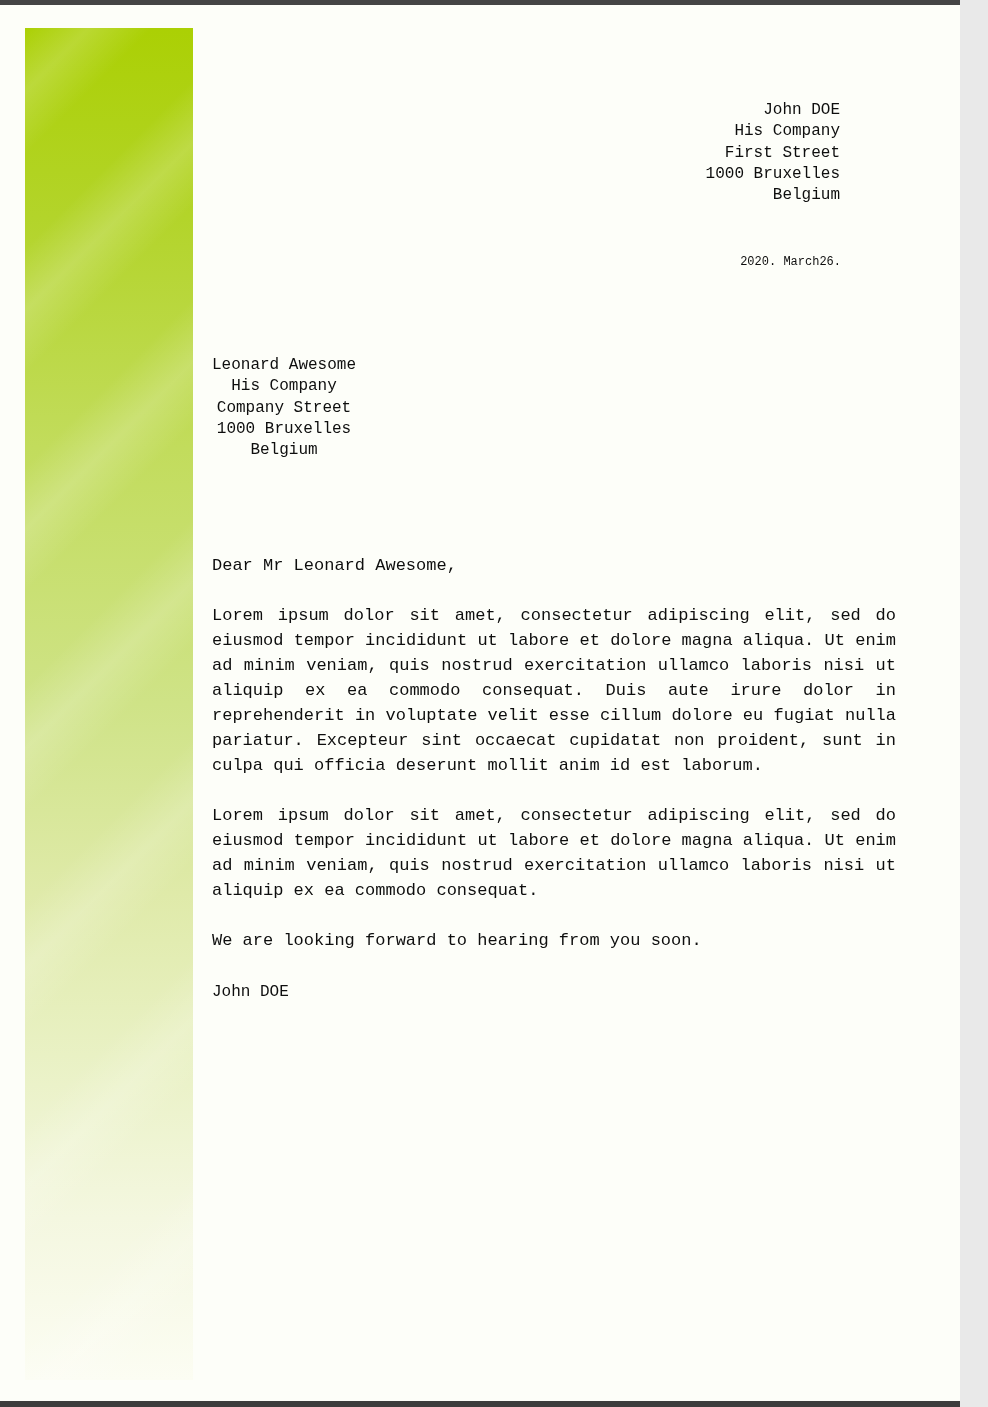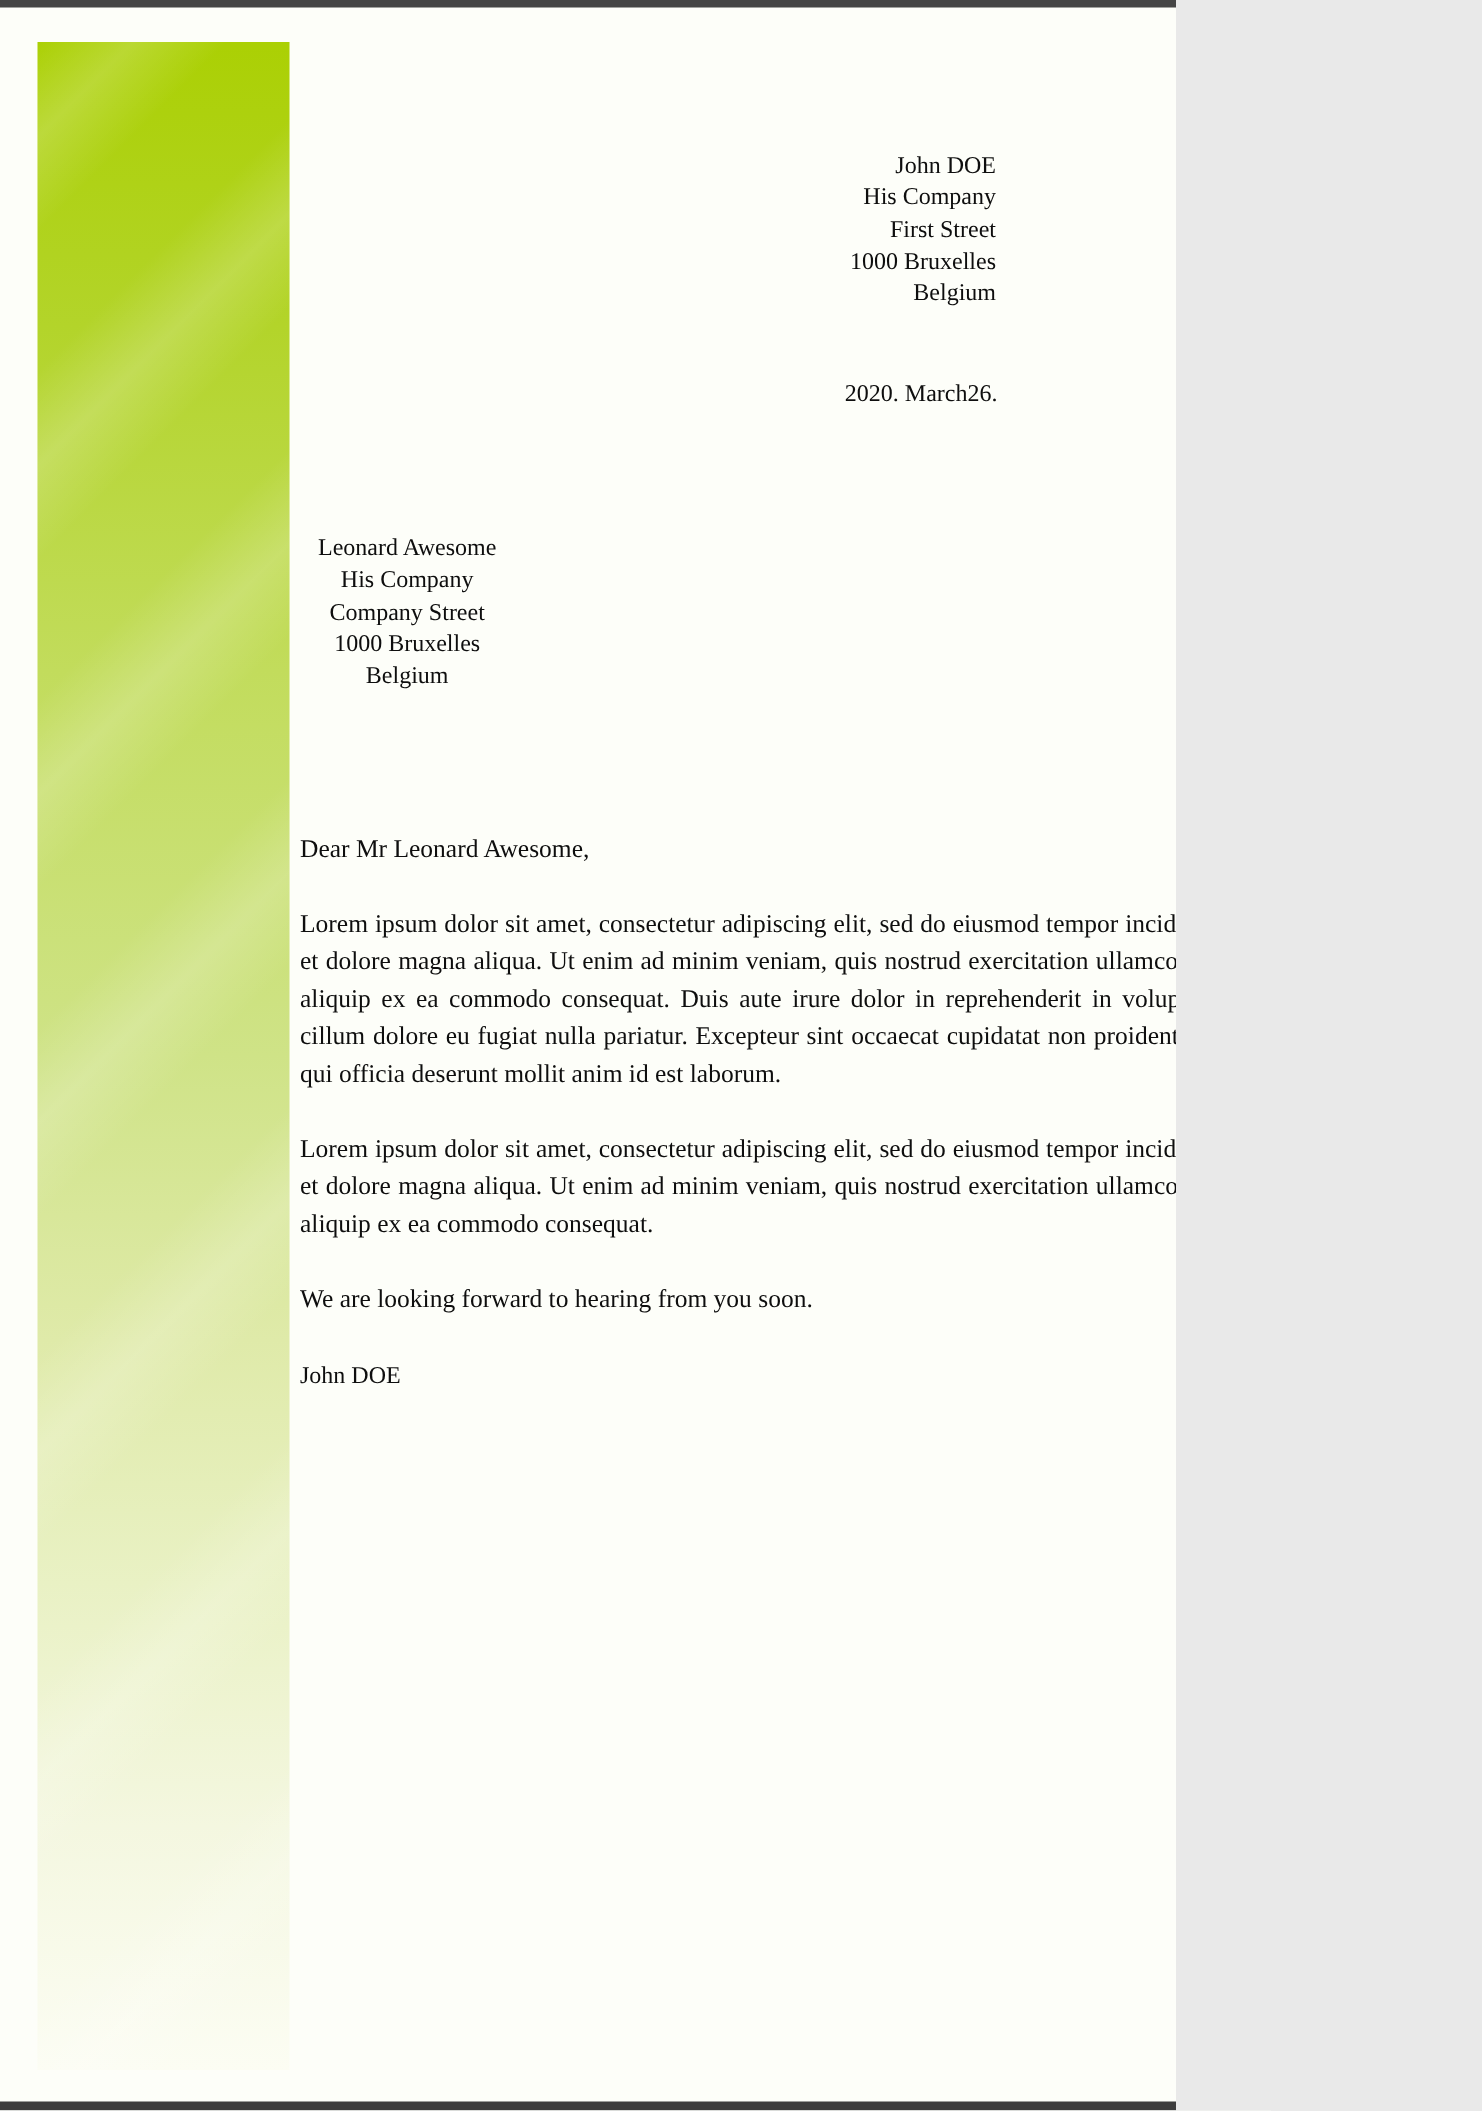--- a/index.html
+++ b/index.html
@@ -2,24 +2,24 @@
 <html><head>
 <meta charset="utf-8">
 <style>
   html, body {
     margin: 0;
     padding: 0;
     background: #e9e9e9;
   }
   .page {
     position: relative;
-    width: 784px;
+    width: 960px;
     height: 1407px;
     background: #fdfef9;
-    font-family: Liberation Serif, serif;
+    font-family: Liberation Mono, monospace;
     color: #0e0e0e;
     overflow: hidden;
   }
   .edge {
     position: absolute;
     left: 0;
     right: 0;
   }
   .edge-top {
     top: 0;
@@ -59,37 +59,37 @@
     right: 120px;
     text-align: right;
     font-size: 16px;
     line-height: 21.3px;
     white-space: nowrap;
   }
   .date {
     position: absolute;
     top: 252px;
     right: 119px;
-    font-size: 16px;
+    font-size: 12px;
     line-height: 21px;
     white-space: nowrap;
   }
   .recipient {
     position: absolute;
     top: 355px;
     left: 212px;
     text-align: center;
     font-size: 16px;
     line-height: 21.3px;
     white-space: nowrap;
   }
   .letter-body {
     position: absolute;
     top: 553px;
-    left: 200px;
+    left: 212px;
     width: 684px;
     font-size: 17px;
     line-height: 25px;
   }
   .letter-body p {
     margin: 25px 0 0 0;
   }
   .letter-body p.salutation {
     margin-top: 0;
   }

